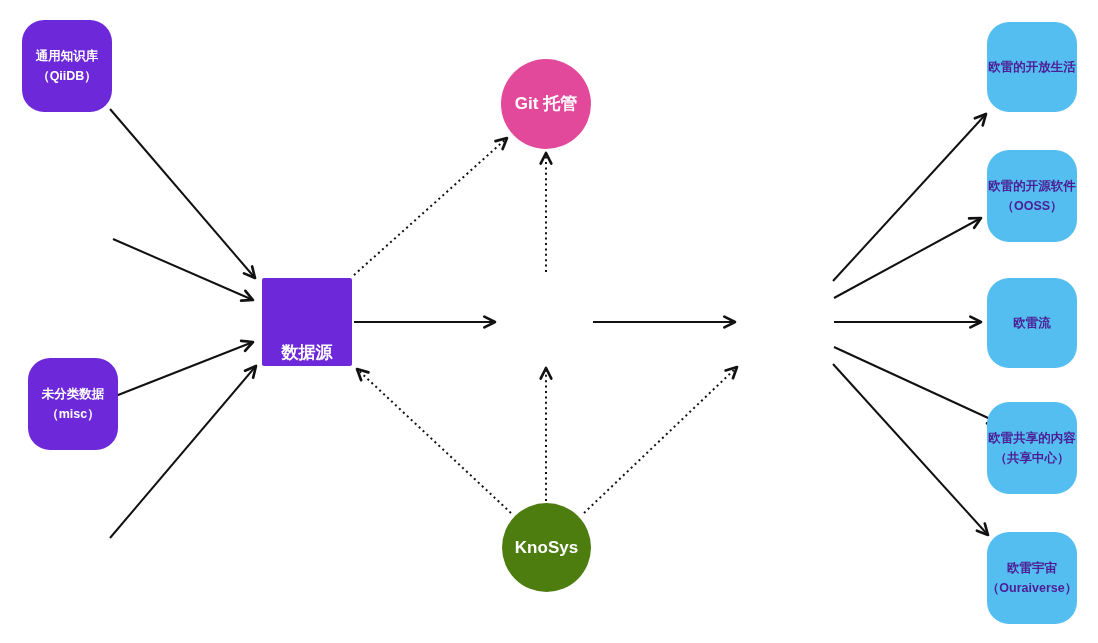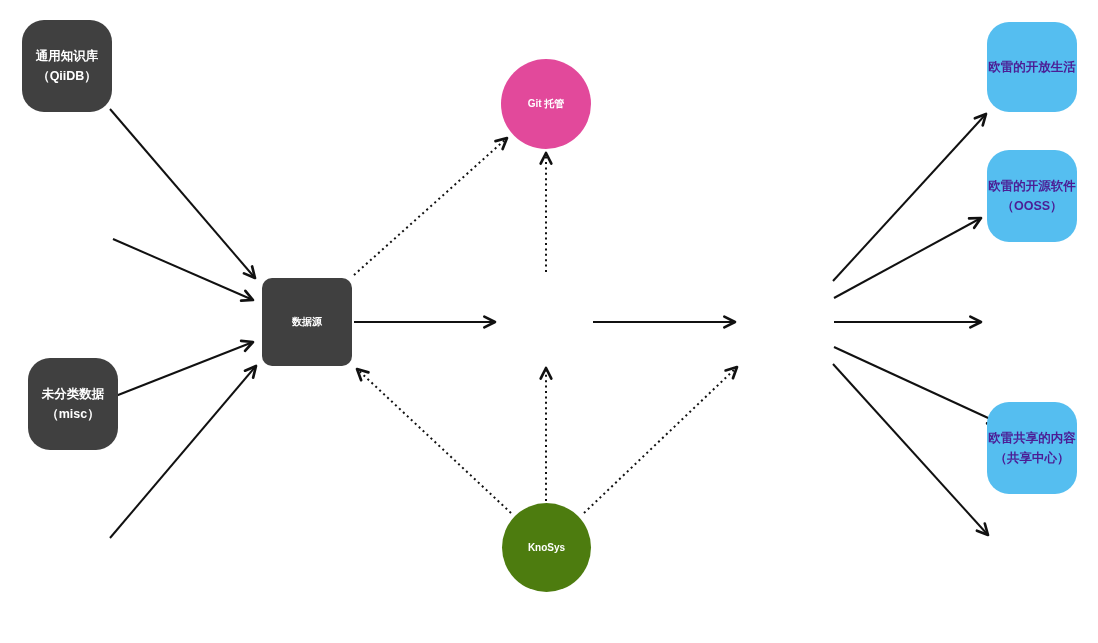--- a/index.html
+++ b/index.html
@@ -13,28 +13,28 @@
   .edges{position:absolute;left:0;top:0;width:1098px;height:643px;}
   .edge-solid{stroke:#111111;stroke-width:2;fill:none;}
   .edge-dotted{stroke:#111111;stroke-width:2;fill:none;stroke-dasharray:2 3.4;}
   .node{
     position:absolute;
     display:flex;align-items:center;justify-content:center;
     font-weight:bold;font-size:12.5px;line-height:1.6;text-align:center;
   }
   .node span{white-space:pre;}
   .rounded{border-radius:22px;}
-  .square{border-radius:10px;}
+  .square{border-radius:2px;align-items:flex-end;}
   .circle{border-radius:50%;}
-  .green{background:#404040;color:#ffffff;}
+  .green{background:#6d28d9;color:#ffffff;}
   .teal{background:#6FE0C8;color:#17211d;}
   .blue{background:#55BEF0;color:#4c1d95;}
   .pink{background:#E2499B;color:#ffffff;}
   .orange{background:#4d7c0f;color:#ffffff;}
-  .lg{font-size:10px;}
+  .lg{font-size:17px;}
 </style>
 </head>
 <body>
 
 <div class="canvas">
 
   <svg class="edges" width="1098" height="643" viewBox="0 0 1098 643" xmlns="http://www.w3.org/2000/svg">
     <defs>
       <marker id="arrow" viewBox="0 0 12 12" refX="10" refY="6" markerWidth="8" markerHeight="8" orient="auto">
         <path d="M2,2 L10,6 L2,10" fill="none" stroke="#111111" stroke-width="2" stroke-linecap="round" stroke-linejoin="round"></path>
@@ -78,18 +78,25 @@
       <span>KnoSys</span>
     </div>
 
   <div class="node rounded blue" style="left:987px;top:22px;width:90px;height:90px">
       <span>欧雷的开放生活</span>
     </div>
   <div class="node rounded blue" style="left:987px;top:150px;width:90px;height:92px">
       <span>欧雷的开源软件
 （OOSS）</span>
     </div>
+  <div class="node rounded blue" style="left:987px;top:278px;width:90px;height:90px">
+      <span>欧雷流</span>
+    </div>
   <div class="node rounded blue" style="left:987px;top:402px;width:90px;height:92px">
       <span>欧雷共享的内容
 （共享中心）</span>
+    </div>
+  <div class="node rounded blue" style="left:987px;top:532px;width:90px;height:92px">
+      <span>欧雷宇宙
+（Ouraiverse）</span>
     </div>
 
 </div>
 
 </body></html>

